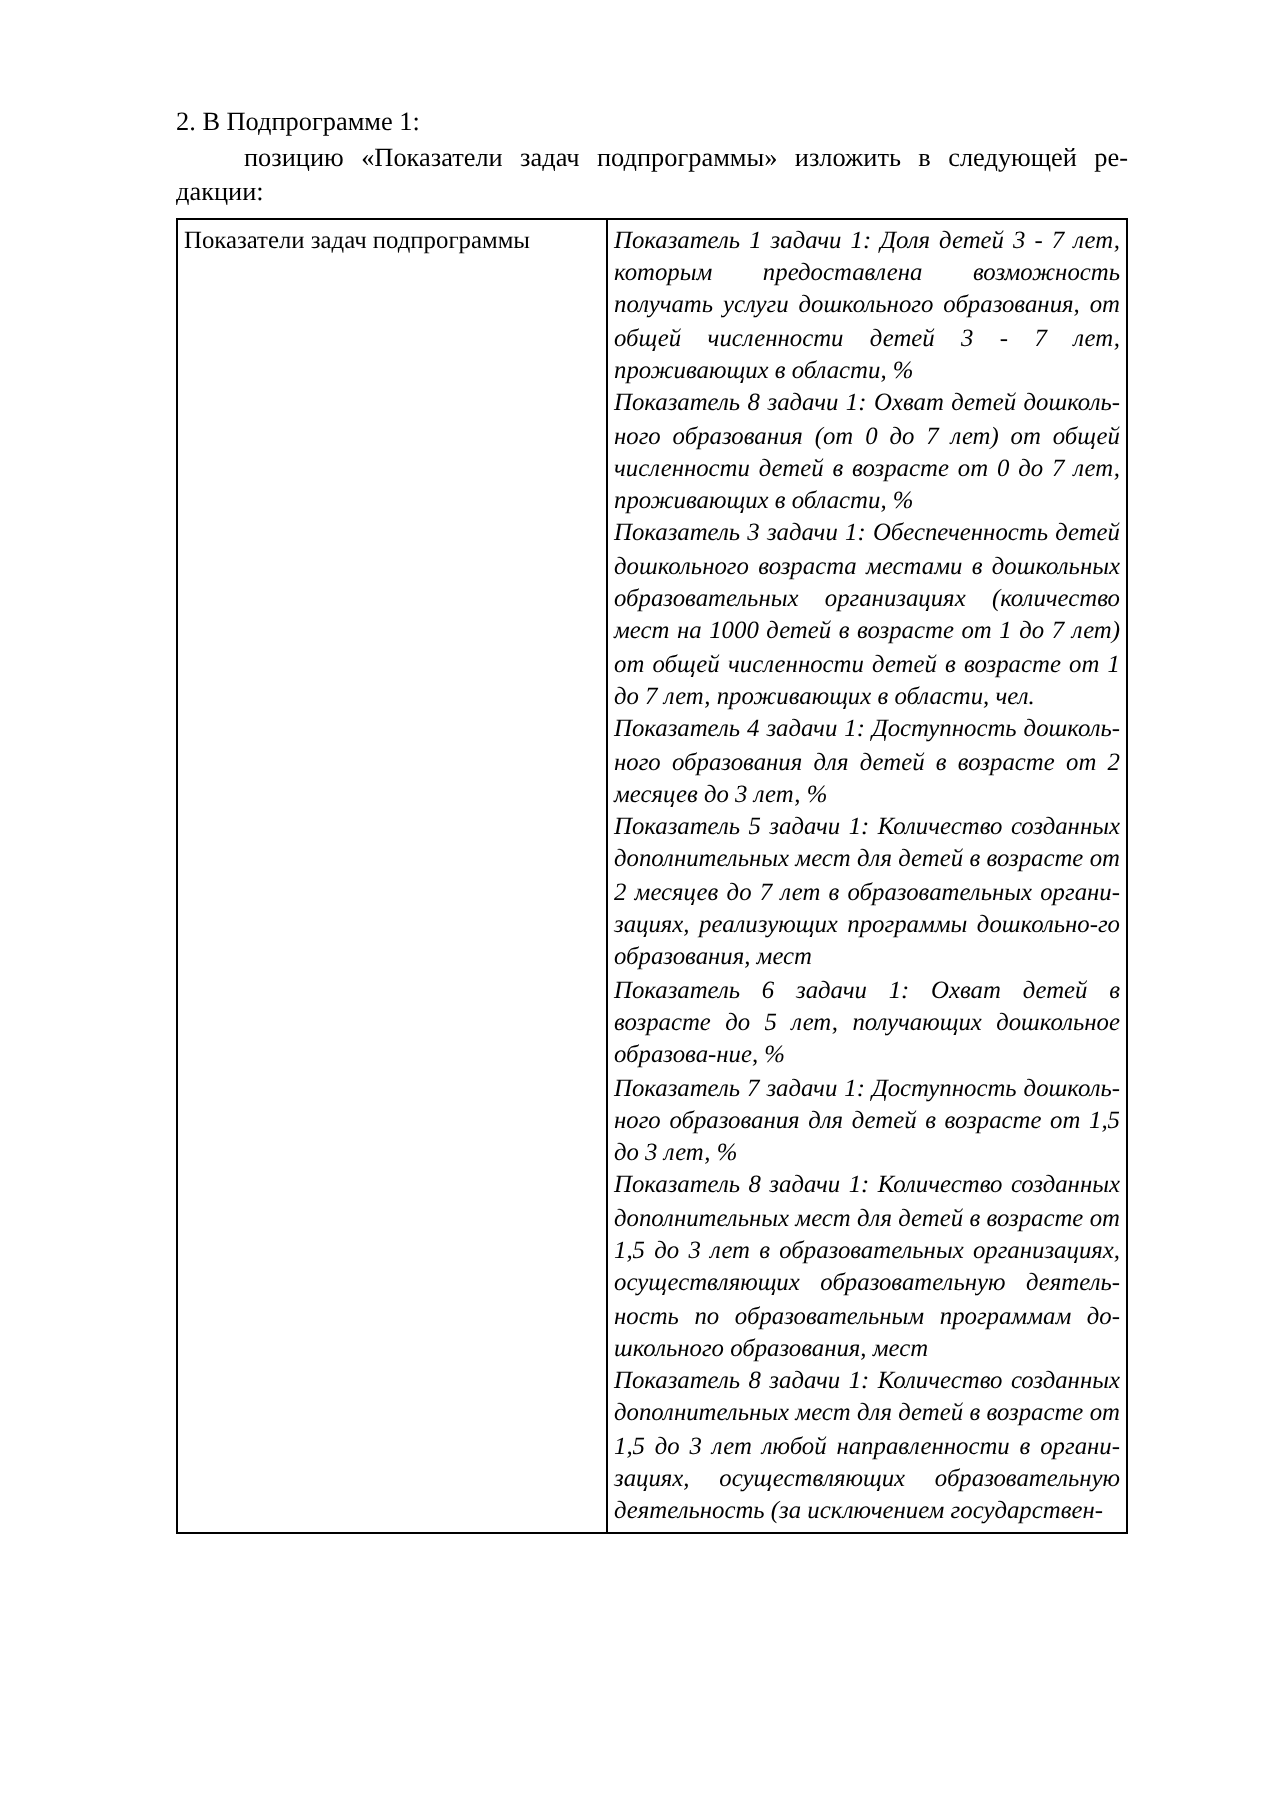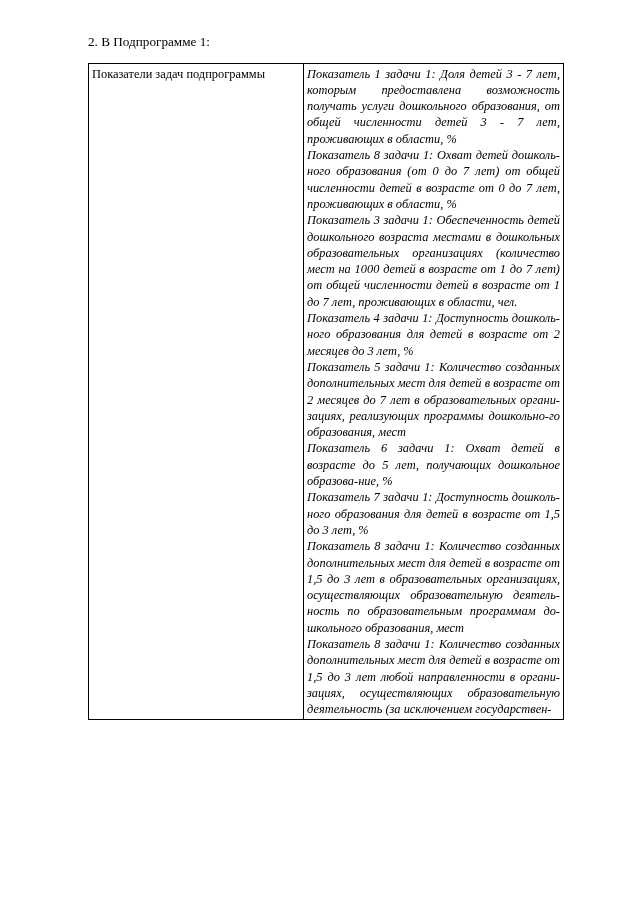--- a/index.html
+++ b/index.html
@@ -12,36 +12,36 @@
     height: 905px;
     font-family: "Liberation Serif", "DejaVu Serif", serif;
     color: #000000;
     overflow: hidden;
   }
   .page {
     position: relative;
     width: 622px;
     height: 905px;
     box-sizing: border-box;
-    padding: 33px 58px 0 88px;
+    padding: 52px 58px 0 88px;
   }
   .intro {
     font-size: 13.2px;
     line-height: 17.6px;
     text-align: justify;
   }
   .intro p {
     margin: 0;
     text-indent: 34px;
   }
   .intro p.no-indent {
     text-indent: 0;
   }
   .doc-table {
-    margin-top: 12px;
+    margin-top: 4px;
     width: 100%;
     border-collapse: collapse;
     table-layout: fixed;
   }
   .doc-table td {
     border: 1px solid #000000;
     vertical-align: top;
     padding: 2px 3px 2px 3px;
     font-size: 12.4px;
     line-height: 16.3px;
@@ -66,20 +66,21 @@
     margin-top: 0;
   }
 </style>
 </head>
 <body>
 
 <div class="page">
 
   <div class="intro">
     <p class="no-indent">2. В Подпрограмме 1:</p>
+    <p>позицию «Показатели задач подпрограммы» изложить в следующей ре-дакции:</p>
   </div>
 
   <table class="doc-table">
     <tbody>
       <tr>
         <td class="col-label">
           <span class="label-text">Показатели задач подпрограммы</span>
         </td>
         <td class="col-value">
           <p>Показатель 1 задачи 1: Доля детей 3 - 7 лет, которым предоставлена возможность получать услуги дошкольного образования, от общей численности детей 3 - 7 лет, проживающих в области, %</p>

